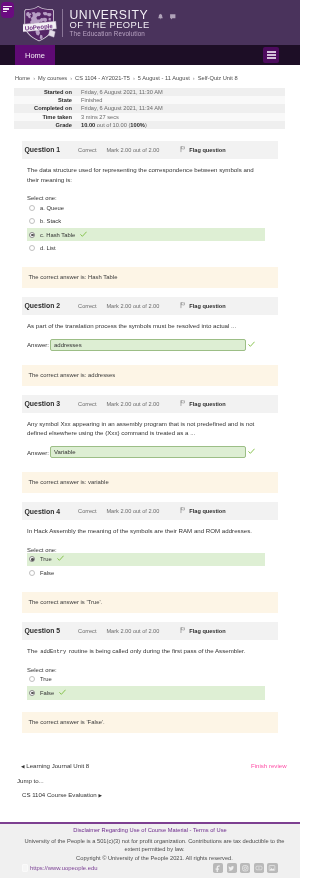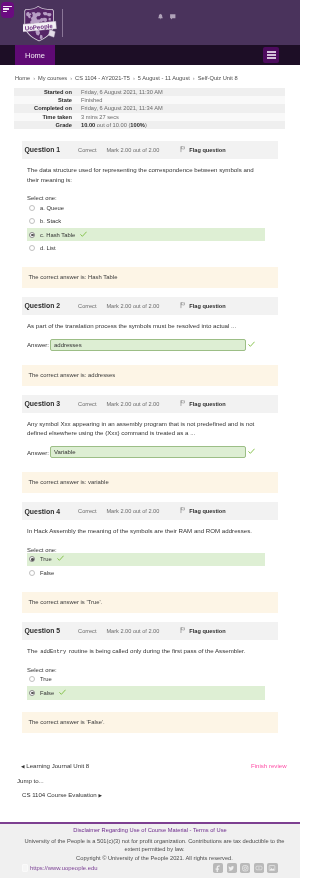--- a/index.html
+++ b/index.html
@@ -116,20 +116,25 @@
         <path d="M57 98 l6 2 2 7 -5 7 -5 -4 2 -12z"></path>
       </g>
       <g data-name="uopeople-banner">
         <path d="M88 82 L106 88 L102 106 L84 100 Z" fill="#e4dee8" stroke="#bfb5c7" stroke-width="1.4"></path>
         <path d="M-4 64 L108 54 L110 78 L-2 88 Z" fill="#f3f0f5" stroke="#c5bbcc" stroke-width="1.6"></path>
         <text x="52" y="80" font-family="Liberation Sans, sans-serif" font-size="20" font-weight="bold" fill="#6a2d7d" text-anchor="middle" transform="rotate(-5.1 52 74)">UoPeople</text>
       </g>
     </svg>
   </div>
   <div class="vdiv" data-name="header-divider"></div>
+  <div class="brand" data-name="brand-text">
+    <div class="l1" data-name="brand-line1">UNIVERSITY</div>
+    <div class="l2" data-name="brand-line2">OF THE PEOPLE</div>
+    <div class="l3" data-name="brand-tagline">The Education Revolution</div>
+  </div>
   <div class="hicons" data-name="header-icons">
     <span data-name="bell-icon"><svg width="7" height="7" viewBox="0 0 24 24" fill="#b0a3b9">
           <path d="M12 2.6a1.5 1.5 0 0 1 1.5 1.5v.6a6 6 0 0 1 4.4 5.8v3.5l1.7 2.6a.7.7 0 0 1-.6 1.1H5a.7.7 0 0 1-.6-1.1l1.7-2.6V10.5a6 6 0 0 1 4.4-5.8v-.6A1.5 1.5 0 0 1 12 2.6z"></path>
           <path d="M9.6 19.2h4.8a2.4 2.4 0 0 1-4.8 0z"></path>
         </svg></span>
     <span data-name="message-icon"><svg width="7.5" height="7.5" viewBox="0 0 24 24" fill="#b0a3b9">
           <path d="M3.5 4h17v12.5h-9.6L6.6 21v-4.5H3.5z"></path>
         </svg></span>
   </div>
 </div>

